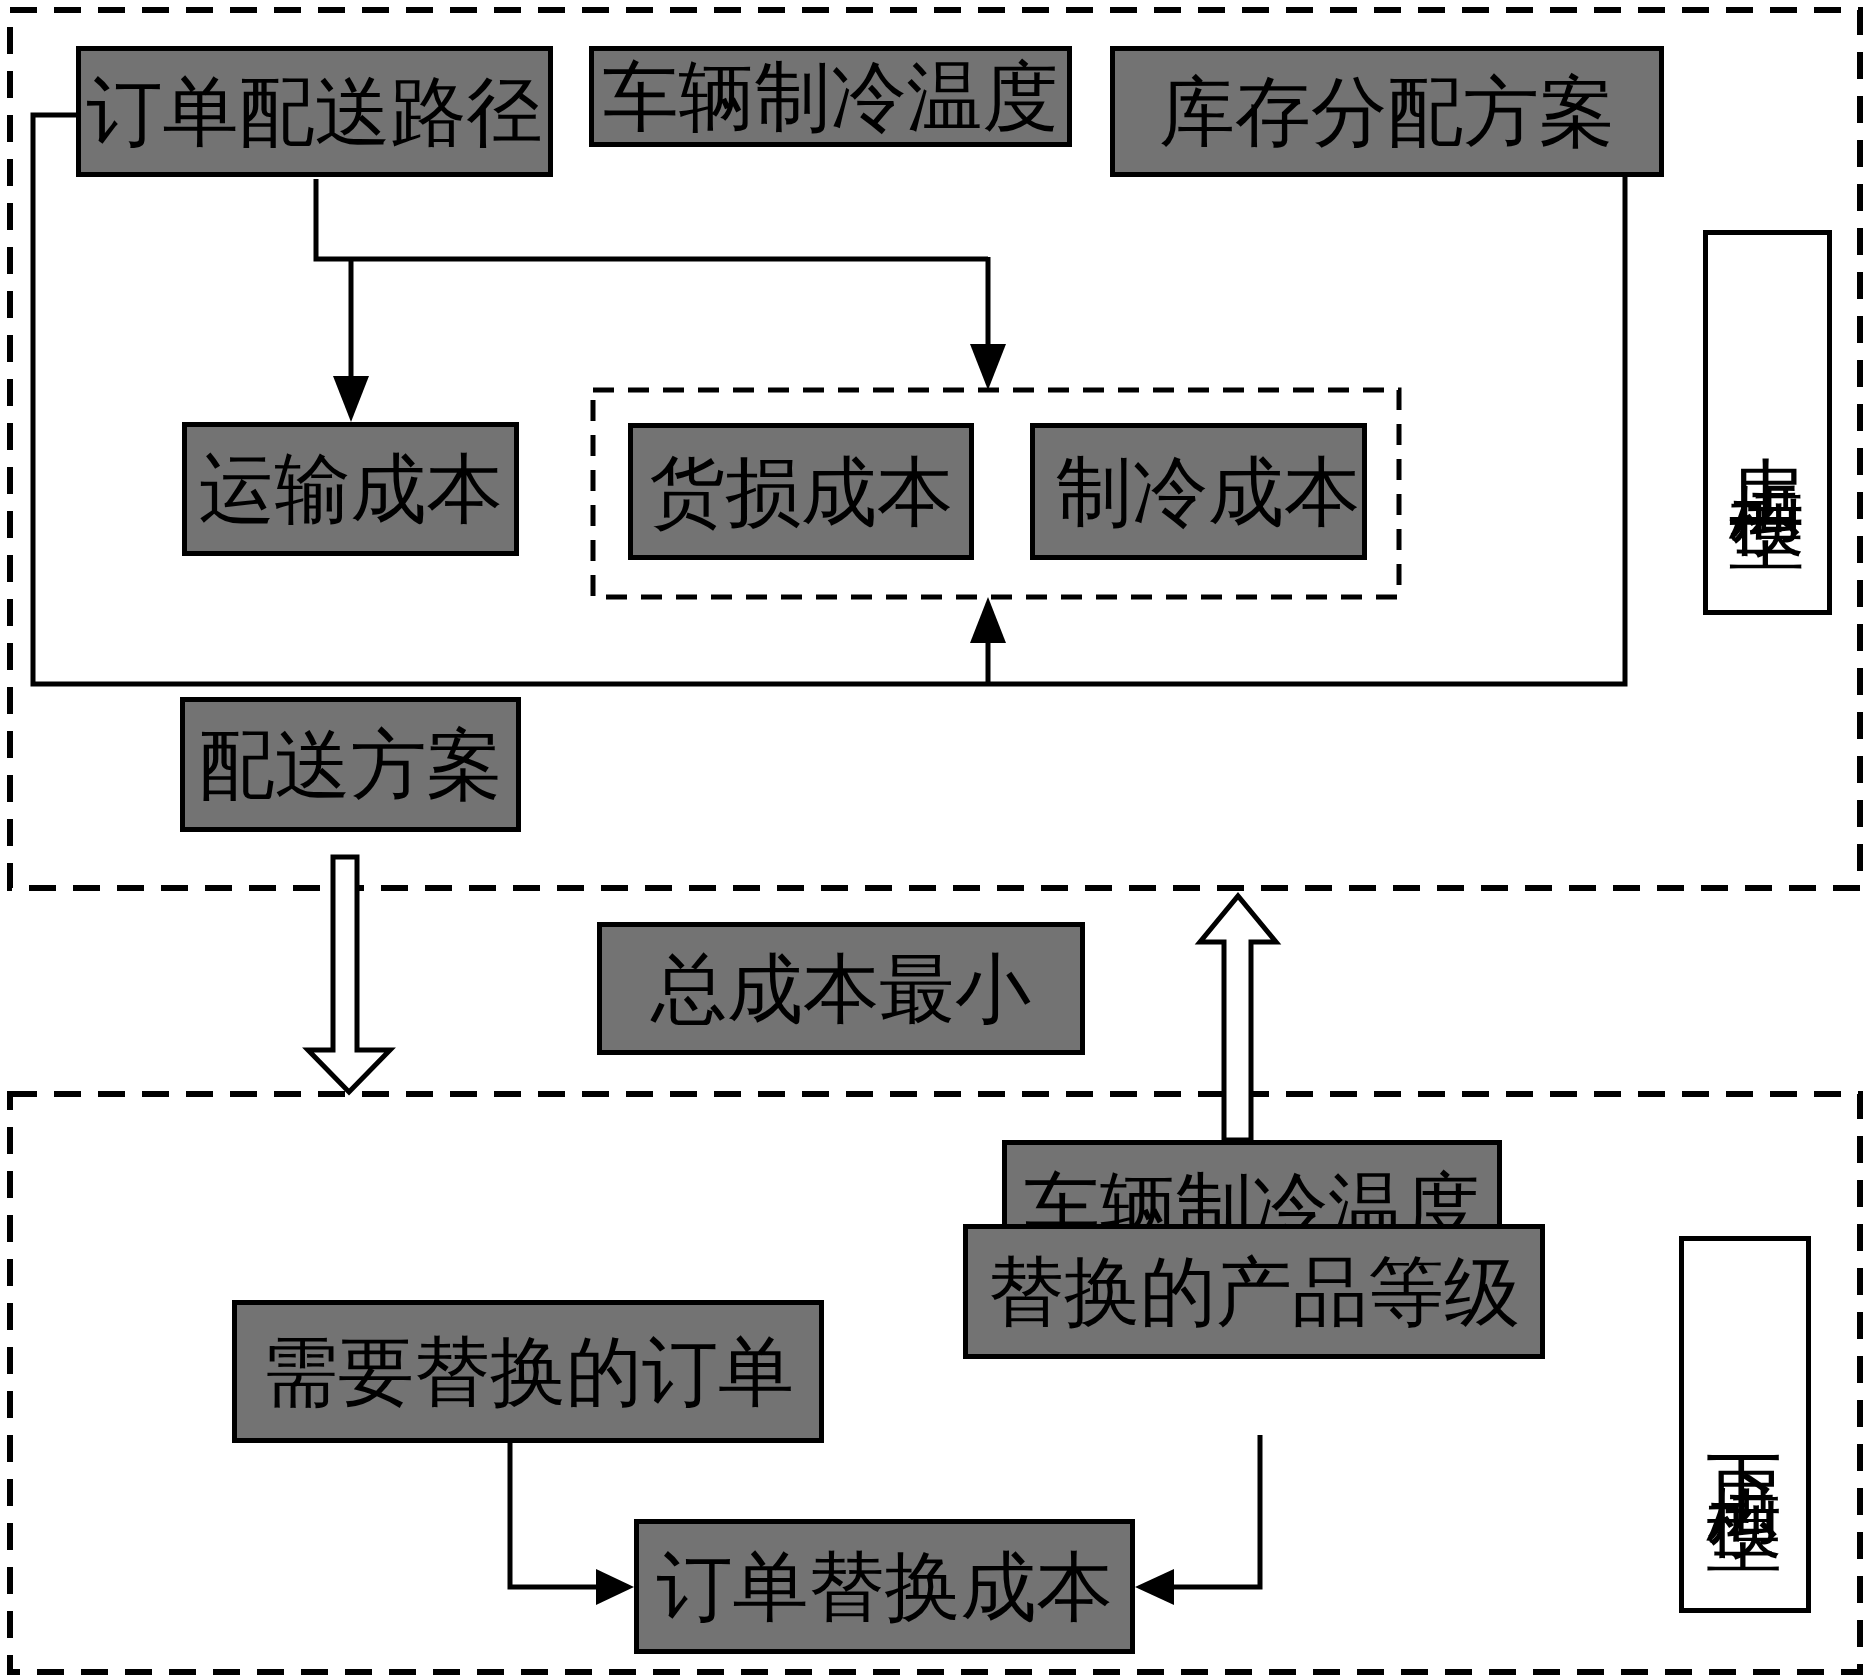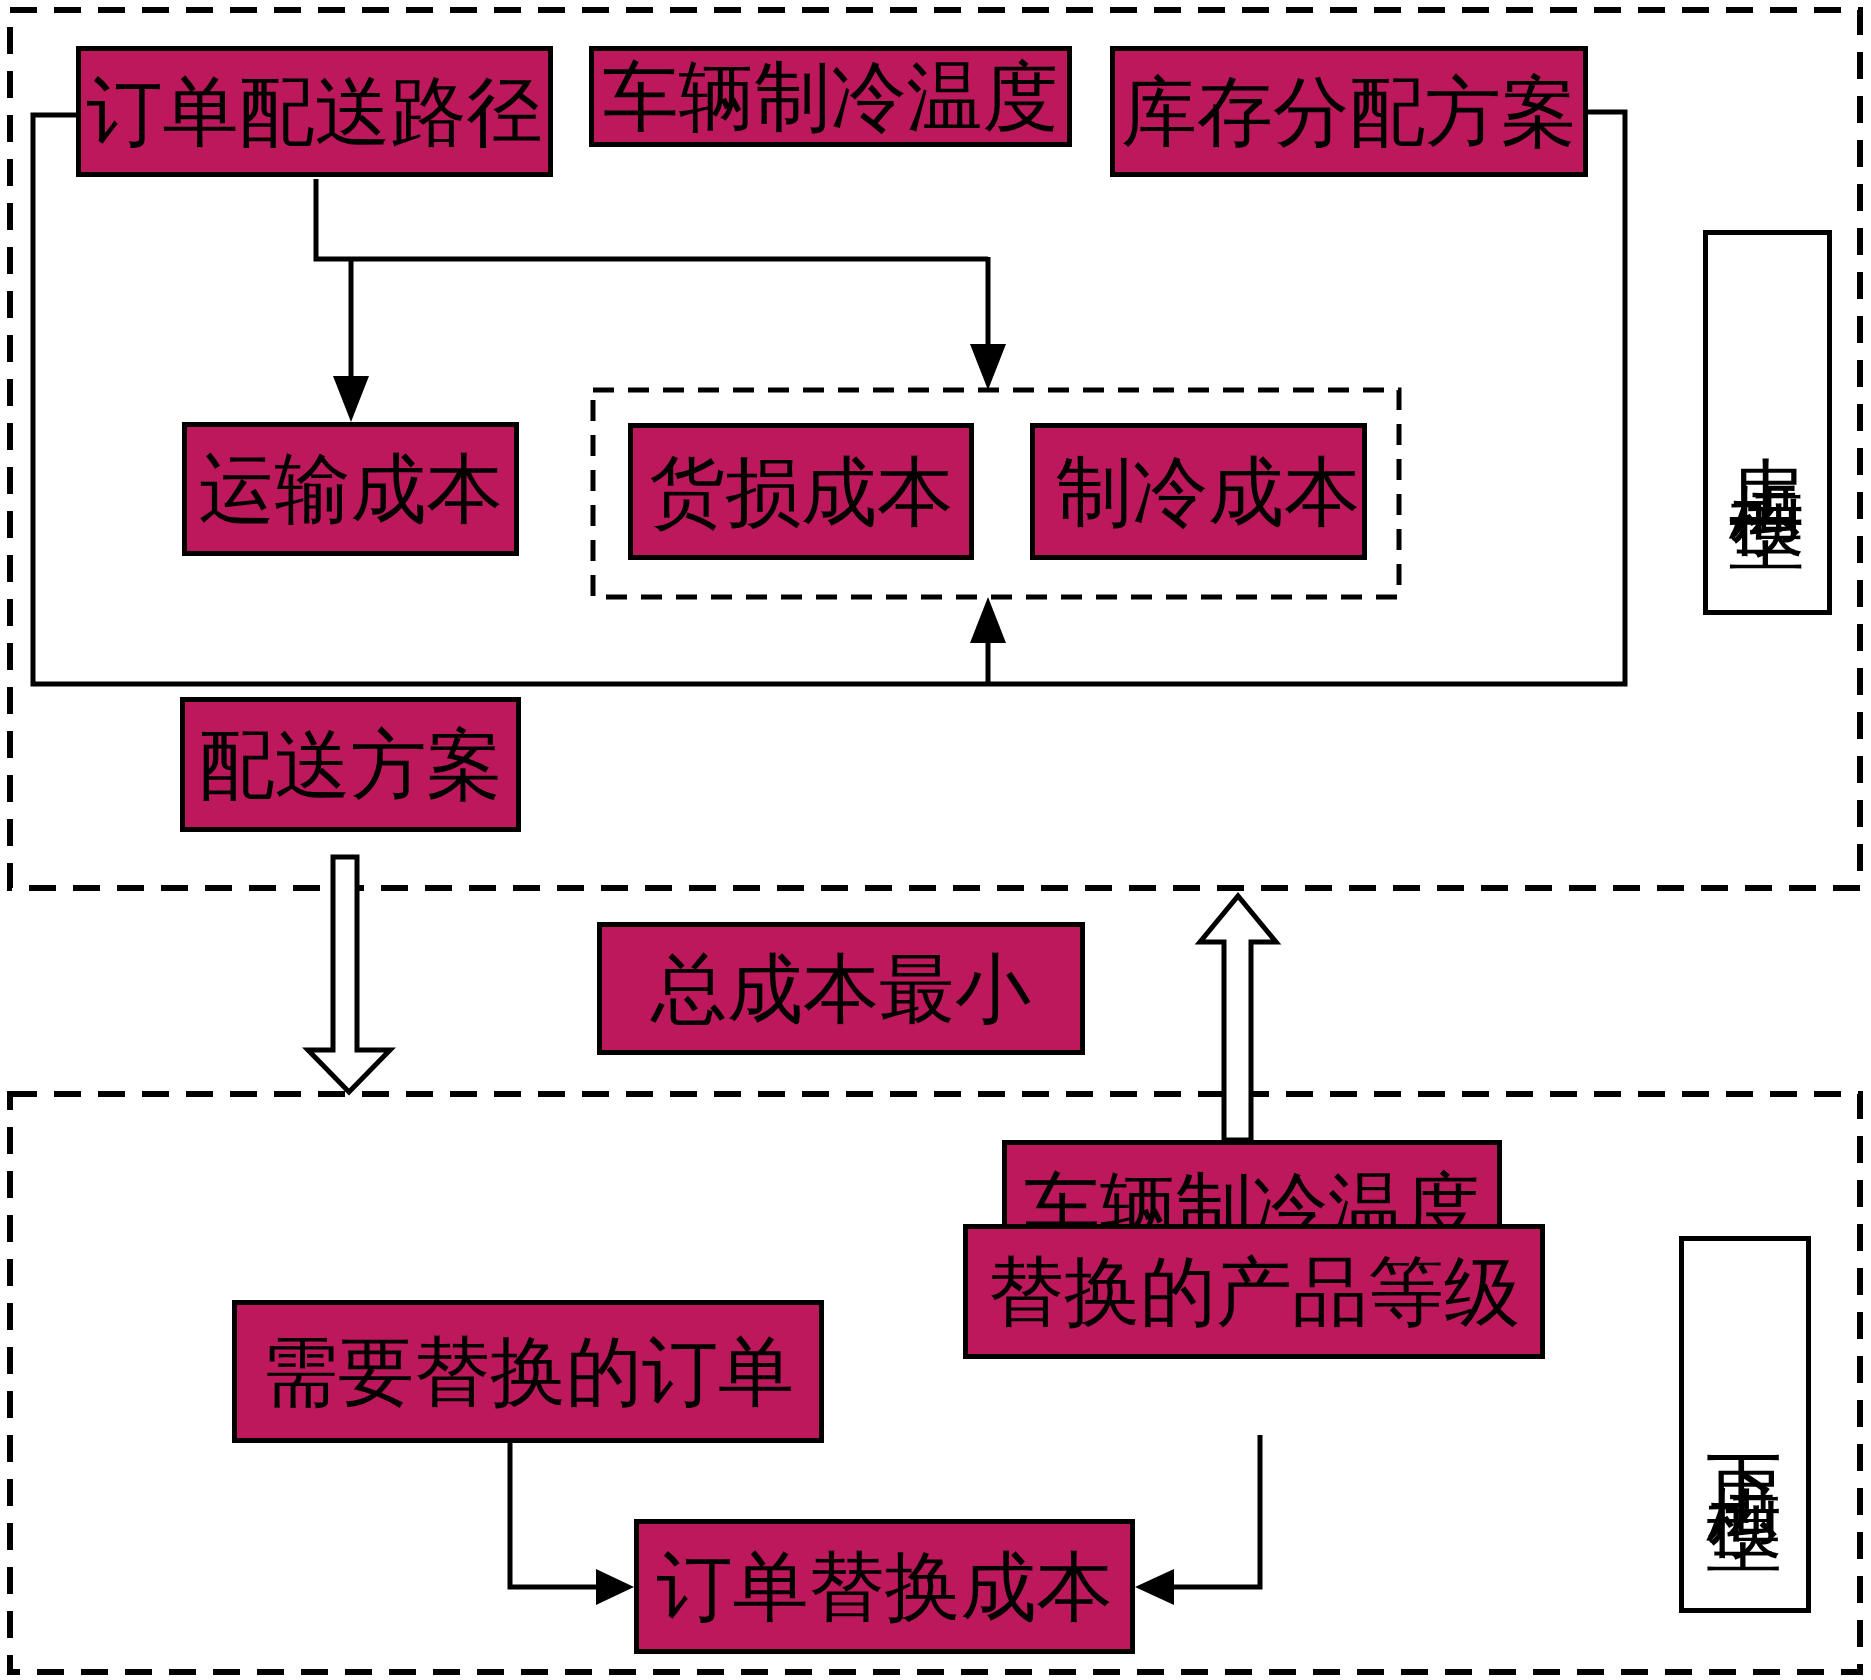--- a/index.html
+++ b/index.html
@@ -8,41 +8,41 @@
     width:1871px;height:1680px;
     background:#ffffff;
     font-family:"Liberation Serif","DejaVu Serif",serif;
     overflow:hidden;
   }
   .layer{position:absolute;left:0;top:0;width:1871px;height:1680px;}
   .node{
     position:absolute;
     box-sizing:border-box;
     border:5px solid #000;
-    background:#be185d;
+    background:#737373;
     display:flex;align-items:center;justify-content:center;
     font-size:76px;color:#000;
     white-space:nowrap;
     line-height:1;
   }
   .vlabel{
     position:absolute;
     box-sizing:border-box;
     border:5px solid #000;
     background:#fff;
     display:flex;align-items:center;justify-content:center;
     writing-mode:vertical-rl;
     font-size:76px;color:#000;
     letter-spacing:14px;
     line-height:1;
   }
   
   #n-order-route    {left:76px;  top:46px;   width:477px; height:131px;}
   #n-vehicle-temp   {left:589px; top:46px;   width:483px; height:101px;}
-  #n-inventory      {left:1110px;top:46px;   width:478px; height:131px;font-family:Liberation Serif, serif;}
+  #n-inventory      {left:1110px;top:46px;   width:554px; height:131px;font-family:Liberation Serif, serif;}
   #n-transport-cost {left:182px; top:422px;  width:337px; height:134px;}
   #n-damage-cost    {left:628px; top:423px;  width:346px; height:137px;}
   #n-refrig-cost    {left:1030px;top:423px;  width:337px; height:137px;padding-left:19px;}
   #n-delivery-plan  {left:180px; top:697px;  width:341px; height:135px;}
   #n-total-cost     {left:597px; top:922px;  width:488px; height:133px;}
   #n-replace-plan   {left:1002px;top:1140px; width:500px; height:135px;}
   #n-orders-replace {left:232px; top:1300px; width:592px; height:143px;}
   #n-product-grade  {left:963px; top:1224px; width:582px; height:135px;}
   #n-replace-cost   {left:634px; top:1519px; width:501px; height:135px;}
   #l-upper-model    {left:1703px;top:230px;  width:129px; height:385px;}

